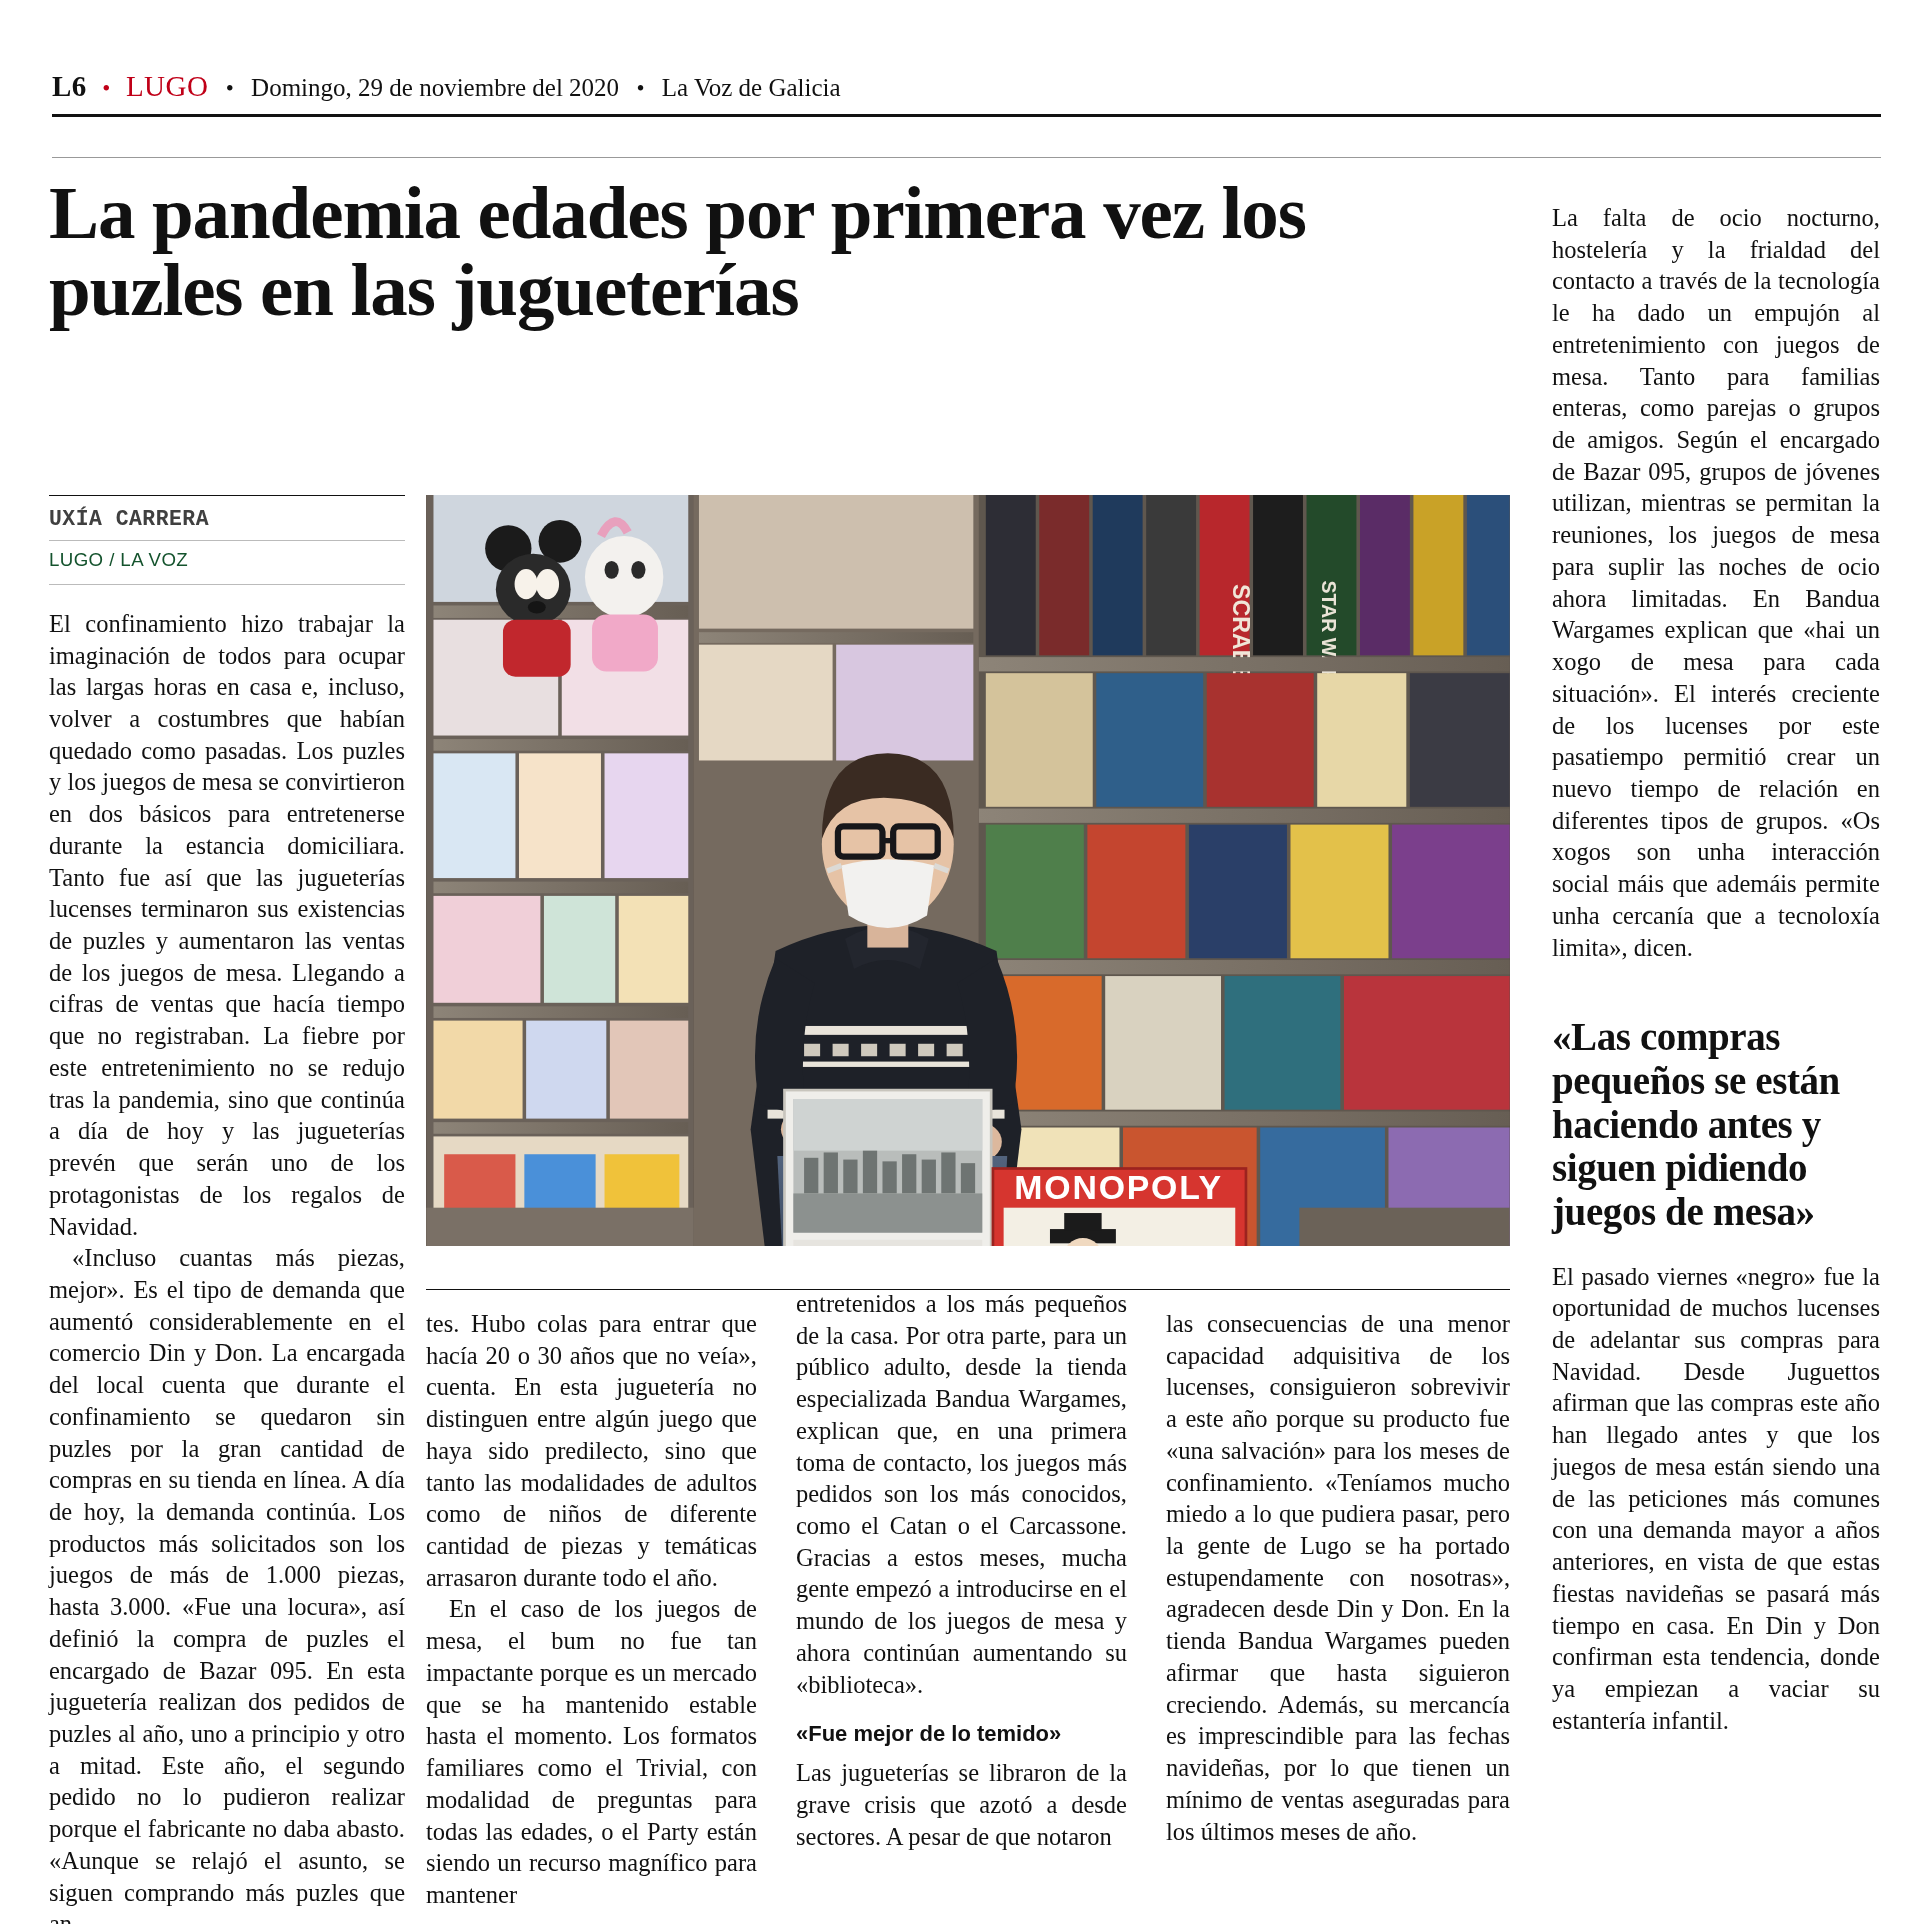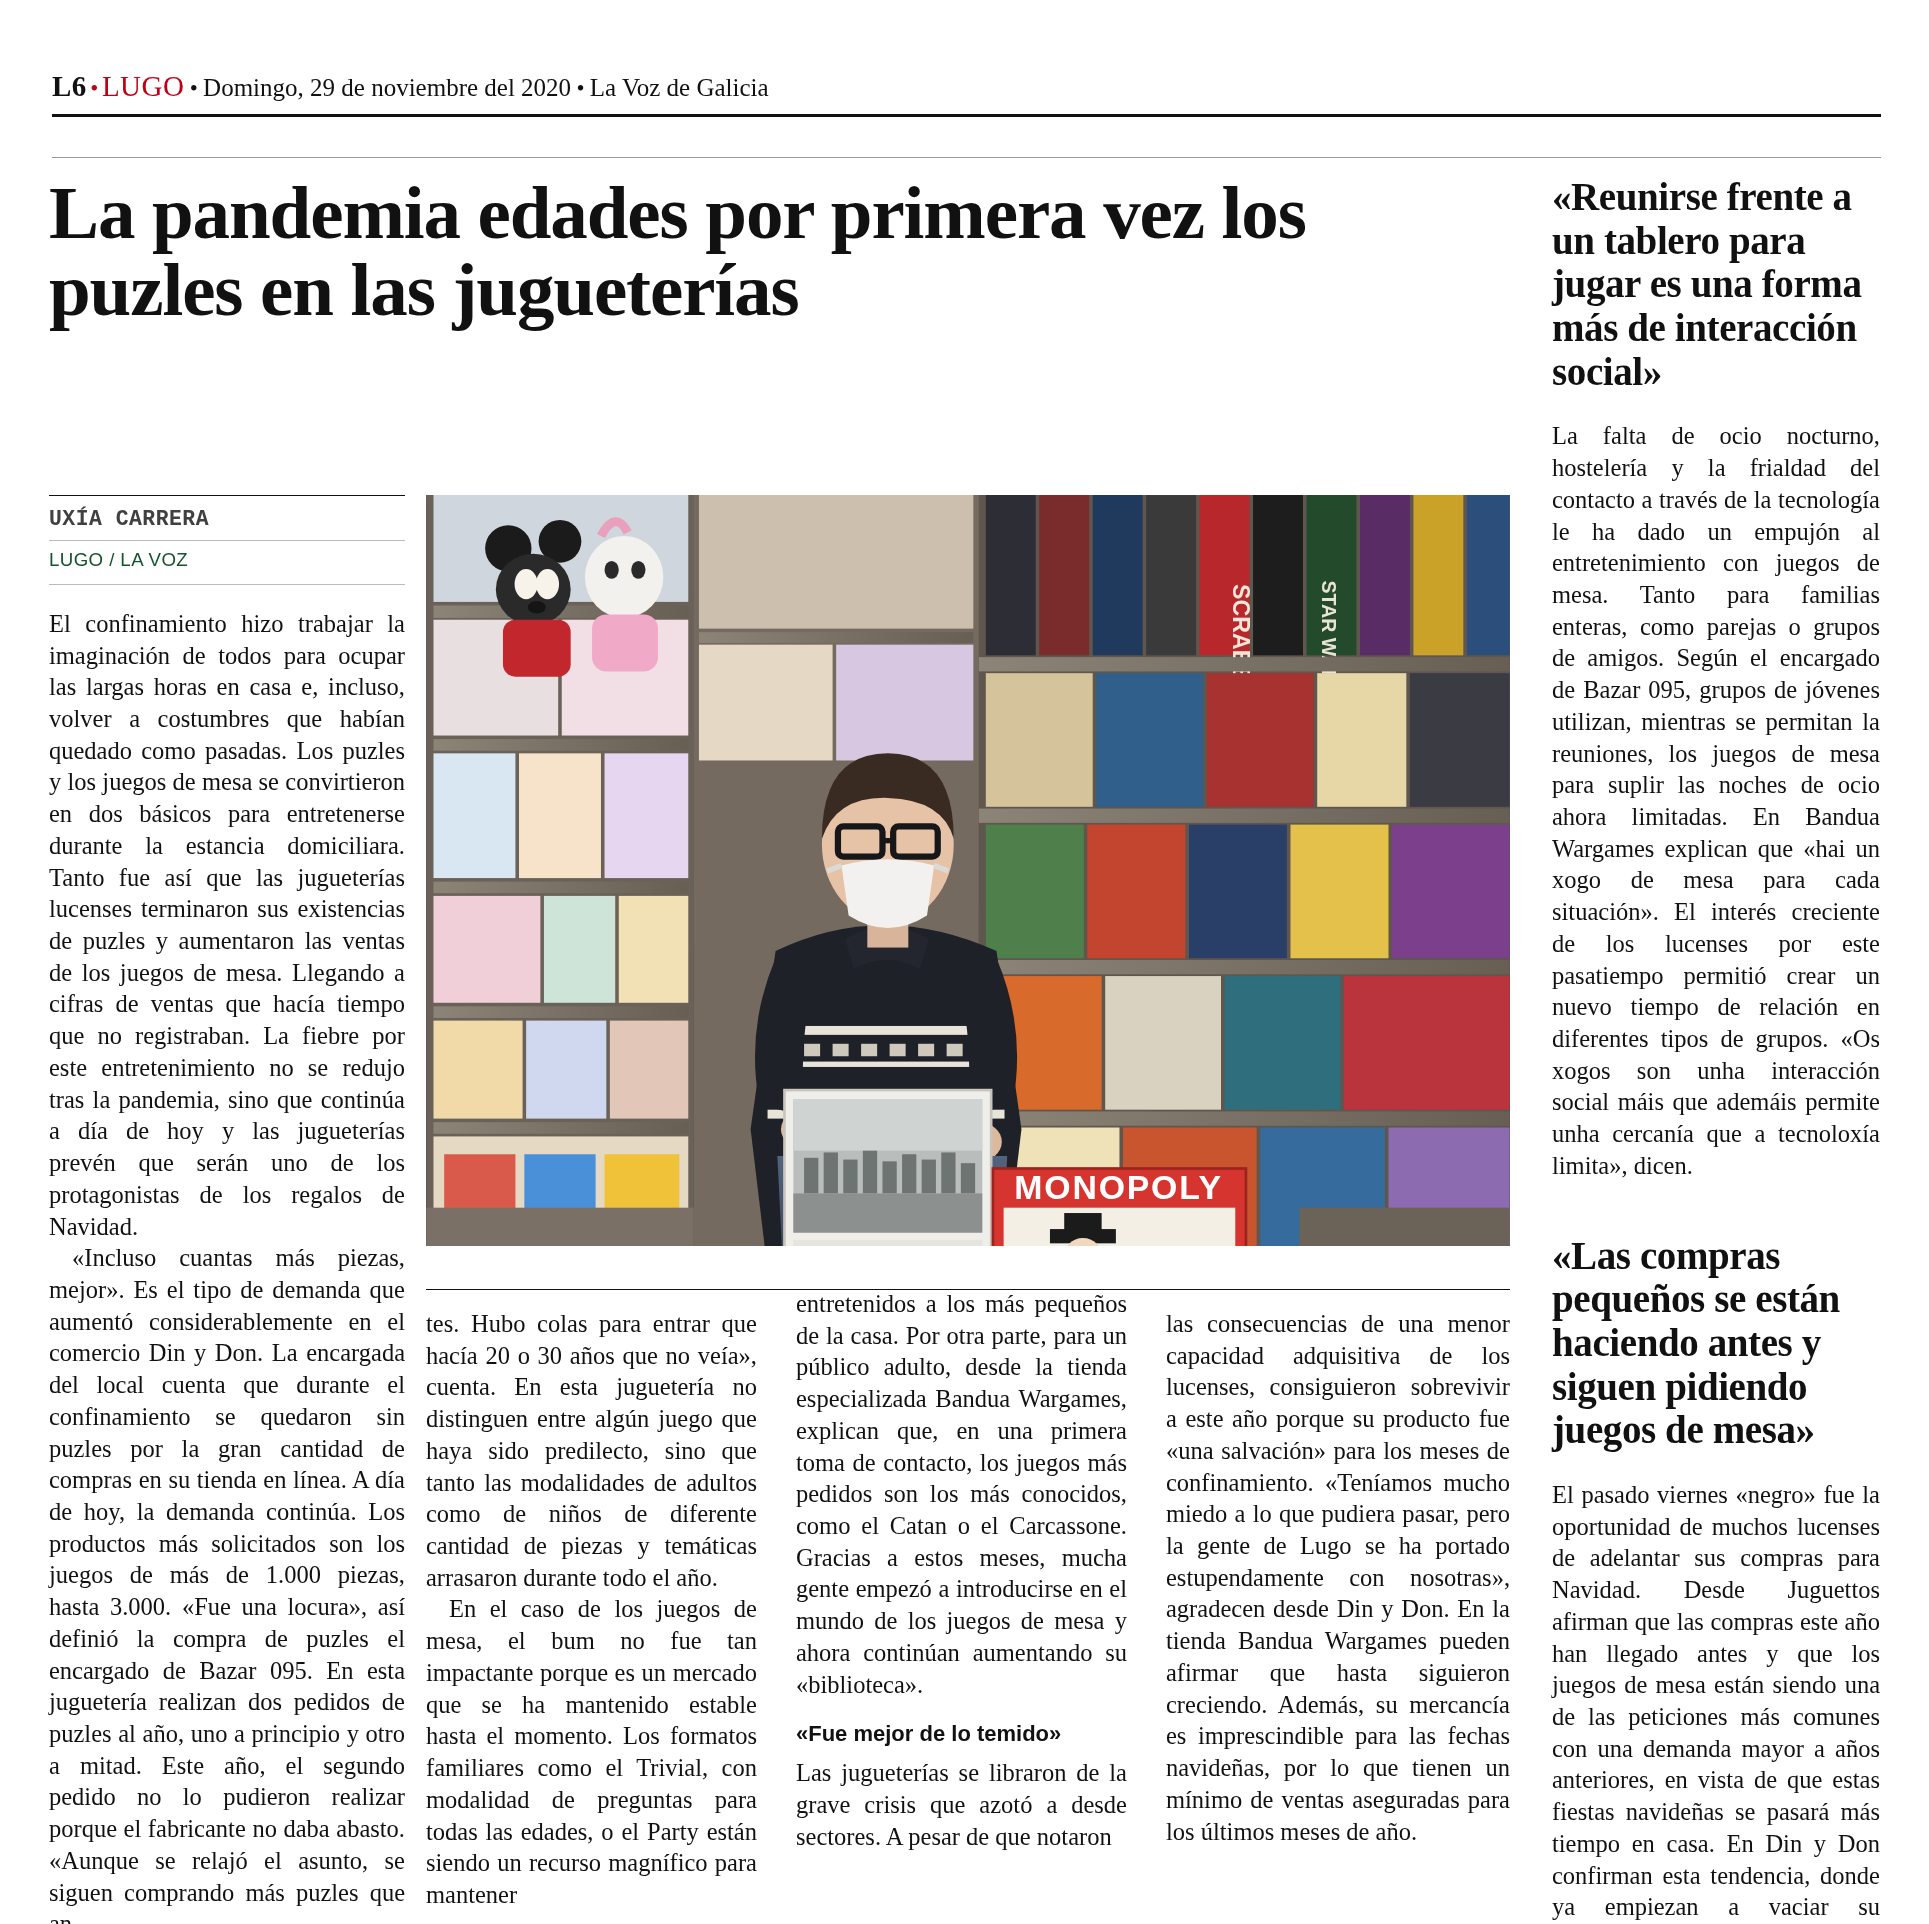--- a/index.html
+++ b/index.html
@@ -24,21 +24,21 @@
   }
 
   
   .masthead {
     position: absolute;
     left: 52px;
     top: 70px;
     width: 1827px;
     display: flex;
     align-items: baseline;
-    gap: 0;
+    gap: 12px;
     font-family: "Liberation Serif", serif;
   }
   .masthead .folio {
     font-size: 29px;
     font-weight: 700;
     letter-spacing: 0.4px;
     color: #111;
   }
   .masthead .dot {
     font-size: 23px;
@@ -503,21 +503,20 @@
     <div class="subhead-bold">«Fue mejor de lo temido»</div>
     <p>Las jugueterías se libraron de la grave crisis que azotó a desde sectores. A pesar de que notaron</p>
   </div>
 
   <div class="col4 body-col">
     <p>las consecuencias de una menor capacidad adquisitiva de los lucenses, consiguieron sobrevivir a este año porque su producto fue «una salvación» para los meses de confinamiento. «Teníamos mucho miedo a lo que pudiera pasar, pero la gente de Lugo se ha portado estupendamente con nosotras», agradecen desde Din y Don. En la tienda Bandua Wargames pueden afirmar que hasta siguieron creciendo. Además, su mercancía es imprescindible para las fechas navideñas, por lo que tienen un mínimo de ventas aseguradas para los últimos meses de año.</p>
   </div>
 
   <div class="rail-rule"></div>
   <div class="rail">
-    <p class="pull">«Reunirse frente a un tablero para jugar es una forma más de interacción social»</p>
     <div class="body-col">
       <p>La falta de ocio nocturno, hostelería y la frialdad del contacto a través de la tecnología le ha dado un empujón al entretenimiento con juegos de mesa. Tanto para familias enteras, como parejas o grupos de amigos. Según el encargado de Bazar 095, grupos de jóvenes utilizan, mientras se permitan la reuniones, los juegos de mesa para suplir las noches de ocio ahora limitadas. En Bandua Wargames explican que «hai un xogo de mesa para cada situación». El interés creciente de los lucenses por este pasatiempo permitió crear un nuevo tiempo de relación en diferentes tipos de grupos. «Os xogos son unha interacción social máis que ademáis permite unha cercanía que a tecnoloxía limita», dicen.</p>
     </div>
     <div class="rail-block2">
       <p class="pull">«Las compras pequeños se están haciendo antes y siguen pidiendo juegos de mesa»</p>
       <div class="body-col">
         <p>El pasado viernes «negro» fue la oportunidad de muchos lucenses de adelantar sus compras para Navidad. Desde Juguettos afirman que las compras este año han llegado antes y que los juegos de mesa están siendo una de las peticiones más comunes con una demanda mayor a años anteriores, en vista de que estas fiestas navideñas se pasará más tiempo en casa. En Din y Don confirman esta tendencia, donde ya empiezan a vaciar su estantería infantil.</p>
       </div>
     </div>
   </div>

